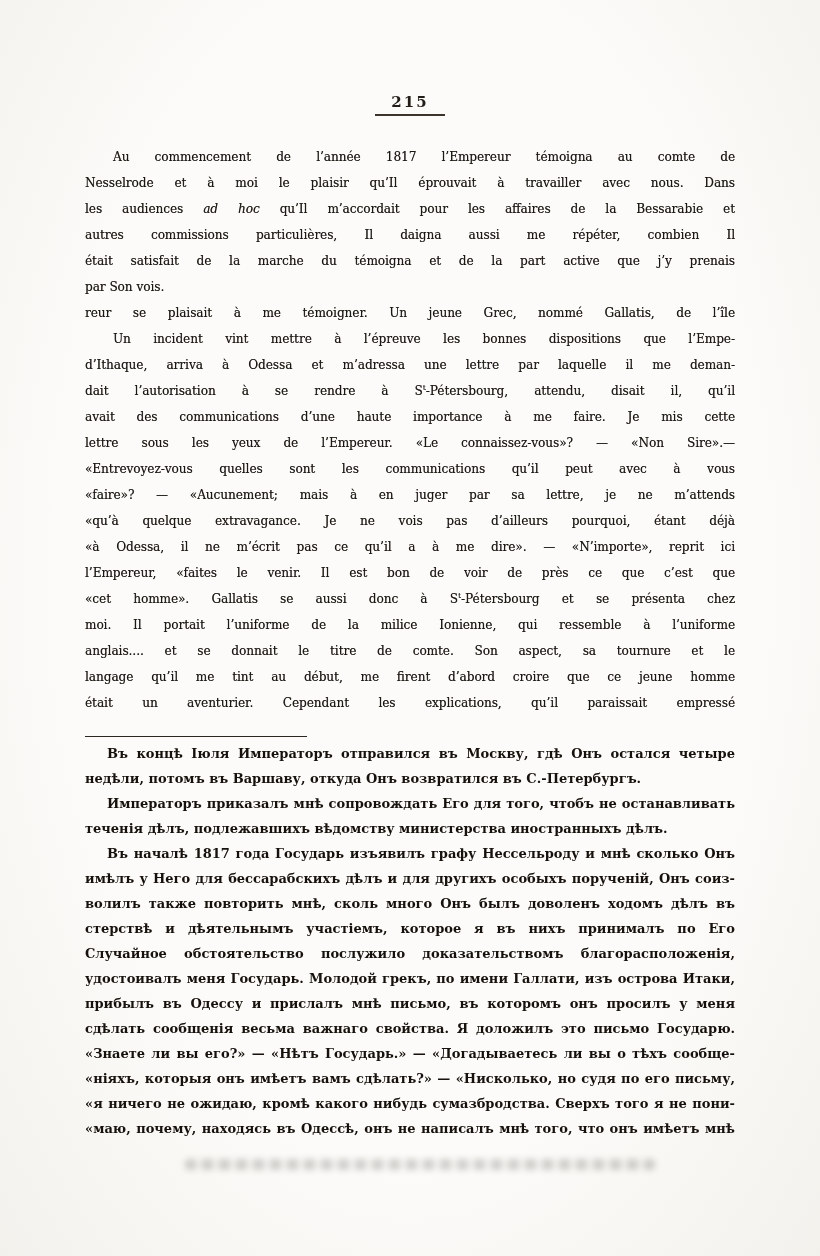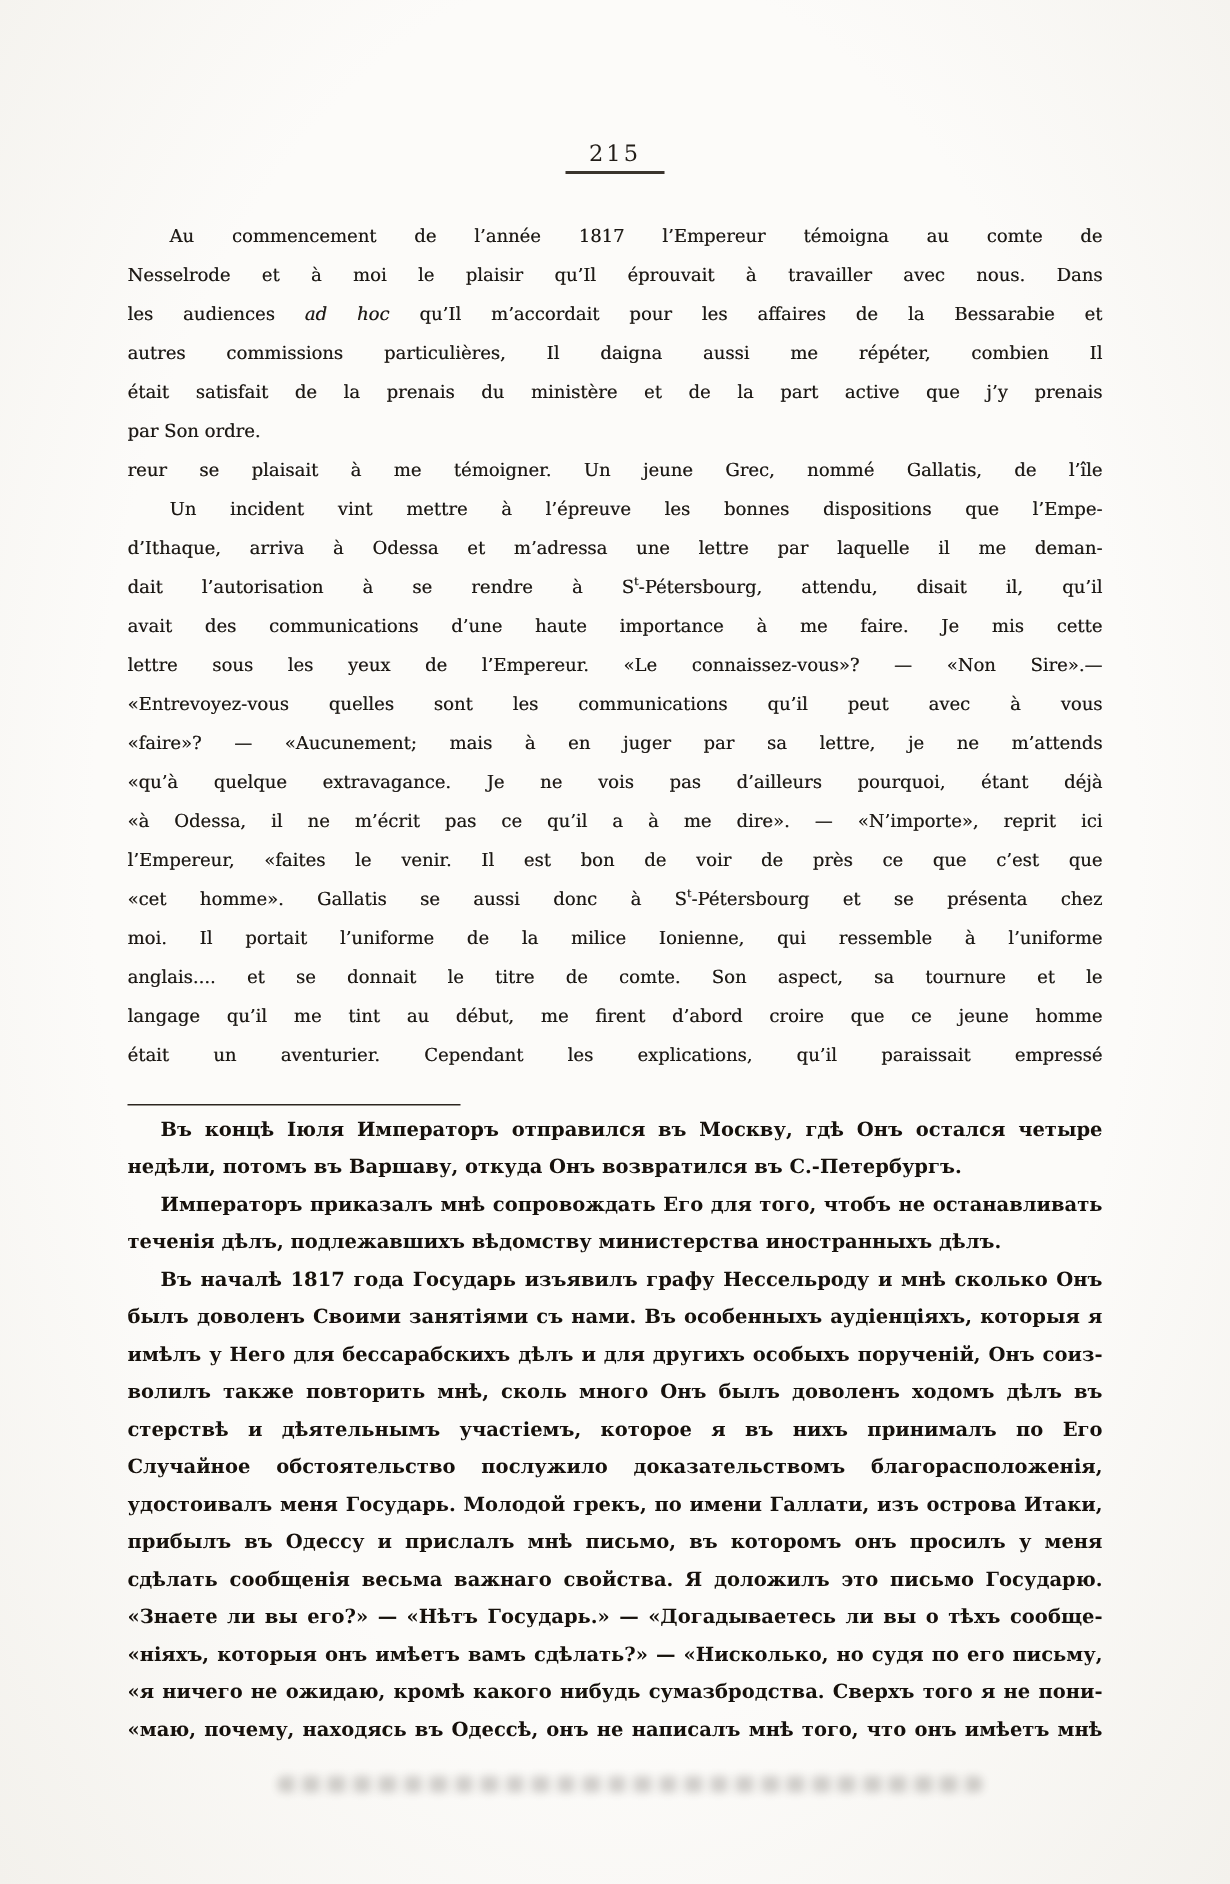--- a/index.html
+++ b/index.html
@@ -17,21 +17,21 @@
   .content {
     position: absolute;
     left: 85px;
     top: 92px;
     width: 650px;
   }
   .pagenum-row { text-align: center; height: 18px; margin-bottom: 34px; }
   .pagenum {
     display: inline-block;
     font-size: 15px;
-    font-weight: normal;
+    font-weight: bold;
     letter-spacing: 2px;
     color: #221d18;
     border-bottom: 2px solid #3a342d;
     padding: 0 16px 3px 16px;
   }
   .line {
     text-align: justify;
     text-align-last: justify;
     overflow: hidden;
     white-space: normal;
@@ -84,22 +84,22 @@
     <div class="pagenum-row">
       <span class="pagenum">215</span>
     </div>
 
     <div class="fr">
         <div class="para">
           <div class="line first"><span>Au commencement de l’année 1817 l’Empereur témoigna au comte de</span></div>
           <div class="line"><span>Nesselrode et à moi le plaisir qu’Il éprouvait à travailler avec nous.  Dans</span></div>
           <div class="line"><span>les audiences </span><span class="it">ad hoc</span><span> qu’Il m’accordait pour les affaires de la Bessarabie et</span></div>
           <div class="line"><span>autres commissions particulières, Il daigna aussi me répéter, combien Il</span></div>
-          <div class="line"><span>était satisfait de la prenais du ministère et de la part active que j’y prenais</span></div>
-          <div class="line last"><span>par Son ordre.</span></div>
+          <div class="line"><span>était satisfait de la marche du témoigna et de la part active que j’y prenais</span></div>
+          <div class="line last"><span>par Son vois.</span></div>
         </div>
         <div class="para">
           <div class="line"><span>reur se plaisait à me témoigner.  Un jeune Grec, nommé Gallatis, de l’île</span></div>
           <div class="line first"><span>Un incident vint mettre à l’épreuve les bonnes dispositions que l’Empe-</span></div>
           <div class="line"><span>d’Ithaque, arriva à Odessa et m’adressa une lettre par laquelle il me deman-</span></div>
           <div class="line"><span>dait l’autorisation à se rendre à S</span><span class="sup">t</span><span>-Pétersbourg, attendu, disait il, qu’il</span></div>
           <div class="line"><span>avait des communications d’une haute importance à me faire. Je mis cette</span></div>
           <div class="line"><span>lettre sous les yeux de l’Empereur. «Le connaissez-vous»? — «Non Sire».—</span></div>
           <div class="line"><span>«Entrevoyez-vous quelles sont les communications qu’il peut avec à vous</span></div>
           <div class="line"><span>«faire»? — «Aucunement; mais à en juger par sa lettre, je ne m’attends</span></div>
@@ -120,21 +120,20 @@
         <div class="para">
           <div class="line first"><span>Въ концѣ Іюля Императоръ отправился въ Москву, гдѣ Онъ остался четыре</span></div>
           <div class="line last"><span>недѣли, потомъ въ Варшаву, откуда Онъ возвратился въ С.-Петербургъ.</span></div>
         </div>
         <div class="para">
           <div class="line first"><span>Императоръ приказалъ мнѣ сопровождать Его для того, чтобъ не останавливать</span></div>
           <div class="line last"><span>теченія дѣлъ, подлежавшихъ вѣдомству министерства иностранныхъ дѣлъ.</span></div>
         </div>
         <div class="para">
           <div class="line first"><span>Въ началѣ 1817 года Государь изъявилъ графу Нессельроду и мнѣ сколько Онъ</span></div>
-          <div class="line"><span>былъ доволенъ Своими занятіями съ нами.  Въ особенныхъ аудіенціяхъ, которыя я</span></div>
           <div class="line"><span>имѣлъ у Него для бессарабскихъ дѣлъ и для другихъ особыхъ порученій, Онъ соиз-</span></div>
           <div class="line"><span>волилъ также повторить мнѣ, сколь много Онъ былъ доволенъ ходомъ дѣлъ въ мини-</span></div>
           <div class="line"><span>стерствѣ и дѣятельнымъ участіемъ, которое я въ нихъ принималъ по Его приказанію.</span></div>
           <div class="line"><span>Случайное обстоятельство послужило доказательствомъ благорасположенія, котораго</span></div>
           <div class="line"><span>удостоивалъ меня Государь.  Молодой грекъ, по имени Галлати, изъ острова Итаки,</span></div>
           <div class="line"><span>прибылъ въ Одессу и прислалъ мнѣ письмо, въ которомъ онъ просилъ у меня позво-</span></div>
           <div class="line"><span>сдѣлать сообщенія весьма важнаго свойства.  Я доложилъ это письмо Государю.</span></div>
           <div class="line"><span>«Знаете ли вы его?» — «Нѣтъ Государь.» — «Догадываетесь ли вы о тѣхъ сообще-</span></div>
           <div class="line"><span>«ніяхъ, которыя онъ имѣетъ вамъ сдѣлать?» — «Нисколько, но судя по его письму,</span></div>
           <div class="line"><span>«я ничего не ожидаю, кромѣ какого нибудь сумазбродства.  Сверхъ того я не пони-</span></div>

